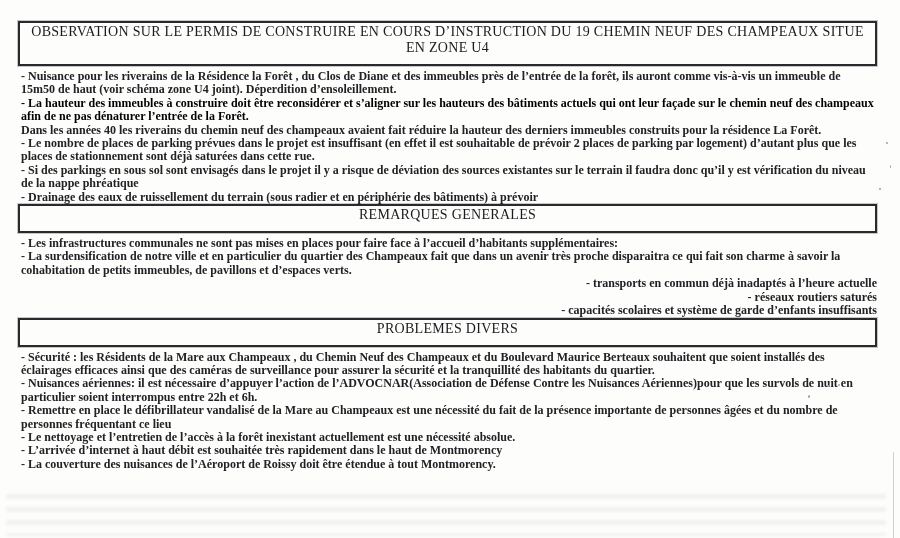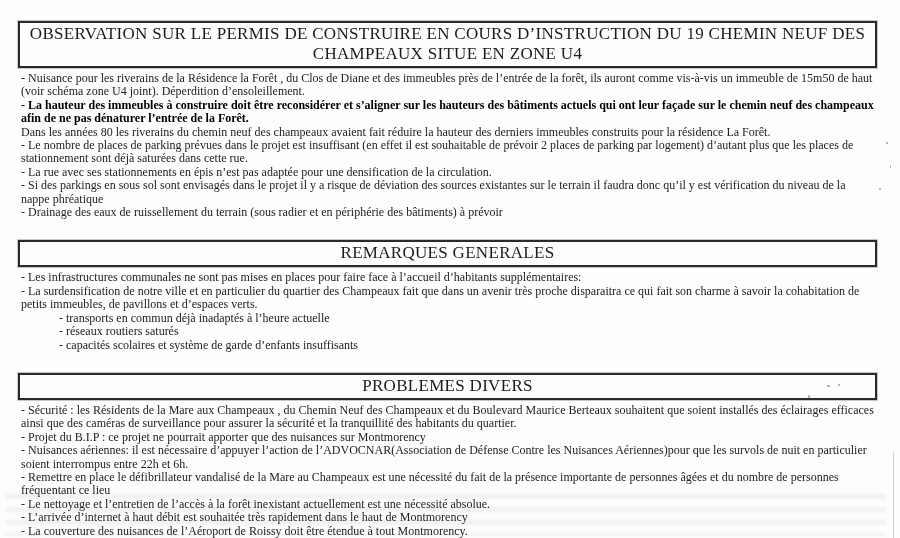--- a/index.html
+++ b/index.html
@@ -11,39 +11,39 @@
     overflow: hidden;
     font-family: "Liberation Serif", "DejaVu Serif", serif;
     color: #222226;
   }
   #sections {
     position: absolute;
     top: 21px;
     left: 18px;
     right: 23px;
   }
-  .section + .section { margin-top: 21px; }
+  .section + .section { }
   .header-box {
     border: 2px solid #2a2a2e;
     box-shadow: 0 0 0 1px rgba(40,40,46,0.25);
     text-align: center;
-    padding: 1px 0 2px 0;
-    font-size: 17px;
+    padding: 1px 0 8px 0;
+    font-size: 14px;
     letter-spacing: 0.3px;
     color: #1b1b1f;
   }
   .header-title { display: inline-block; }
   .section-body {
     padding: 4px 0 0 3px;
     font-size: 12px;
     line-height: 13.4px;
   }
-  p.line { margin: 0; }
+  p.line { margin: 0; font-weight: bold; }
   p.line.bold { font-weight: bold; color: #000000; }
-  p.line.indent { padding-left: 38px; }
+  p.line.indent { padding-left: 38px; text-align: right; }
   
   .paper-edge {
     position: absolute;
     right: 6px;
     top: 452px;
     bottom: 0;
     width: 1px;
     background: #cfd0d6;
   }
   .bleed-through {
@@ -70,42 +70,40 @@
 </head>
 <body>
 
 <div class="page">
   <div id="sections">
       <section class="section">
         <div class="header-box"><span class="header-title">OBSERVATION SUR LE PERMIS DE CONSTRUIRE EN COURS D’INSTRUCTION DU 19 CHEMIN NEUF DES CHAMPEAUX SITUE EN ZONE U4</span></div>
         <div class="section-body">
           <p class="line normal">- Nuisance pour les riverains de la Résidence la Forêt , du Clos de Diane et des immeubles près de l’entrée de la forêt, ils auront comme vis-à-vis un immeuble de 15m50 de haut (voir schéma zone U4 joint). Déperdition d’ensoleillement.</p>
           <p class="line bold">- La hauteur des immeubles à construire doit être reconsidérer et s’aligner sur les hauteurs des bâtiments actuels qui ont leur façade sur le chemin neuf des champeaux afin de ne pas dénaturer l’entrée de la Forêt.</p>
-          <p class="line normal">Dans les années 80 les riverains du chemin neuf des champeaux avaient fait réduire la hauteur des derniers immeubles construits pour la résidence La Forêt.</p>
+          <p class="line normal">Dans les années 40 les riverains du chemin neuf des champeaux avaient fait réduire la hauteur des derniers immeubles construits pour la résidence La Forêt.</p>
           <p class="line normal">- Le nombre de places de parking prévues dans le projet est insuffisant (en effet il est souhaitable de prévoir 2 places de parking par logement) d’autant plus que les places de stationnement sont déjà saturées dans cette rue.</p>
-          <p class="line normal">- La rue avec ses stationnements en épis n’est pas adaptée pour une densification de la circulation.</p>
           <p class="line normal">- Si des parkings en sous sol sont envisagés dans le projet il y a risque  de déviation des sources existantes sur le terrain il faudra donc qu’il y est vérification du niveau de la nappe phréatique</p>
           <p class="line normal">- Drainage des eaux de ruissellement du terrain (sous radier et en périphérie des bâtiments) à prévoir</p>
         </div>
       </section>
       <section class="section">
         <div class="header-box"><span class="header-title">REMARQUES GENERALES</span></div>
         <div class="section-body">
           <p class="line normal">- Les infrastructures communales ne sont pas mises en places pour faire face à l’accueil d’habitants supplémentaires:</p>
           <p class="line normal">- La surdensification de notre ville et en particulier du quartier des Champeaux fait que dans un avenir très proche disparaitra ce qui fait son charme à savoir la cohabitation de petits immeubles, de pavillons et d’espaces verts.</p>
           <p class="line indent">- transports en commun déjà inadaptés à l’heure actuelle</p>
           <p class="line indent">- réseaux routiers saturés</p>
           <p class="line indent">- capacités scolaires et système de garde d’enfants insuffisants</p>
         </div>
       </section>
       <section class="section">
         <div class="header-box"><span class="header-title">PROBLEMES DIVERS</span></div>
         <div class="section-body">
           <p class="line normal">- Sécurité : les Résidents de la Mare aux Champeaux , du Chemin Neuf des Champeaux et du Boulevard Maurice Berteaux souhaitent que soient installés des éclairages efficaces ainsi que des caméras de surveillance pour assurer la sécurité et la tranquillité des habitants du quartier.</p>
-          <p class="line normal">- Projet du B.I.P : ce projet ne pourrait apporter que des nuisances sur Montmorency</p>
           <p class="line normal">- Nuisances aériennes: il est nécessaire d’appuyer l’action de l’ADVOCNAR(Association de Défense Contre les Nuisances Aériennes)pour que les survols de nuit en particulier soient interrompus entre 22h et 6h.</p>
           <p class="line normal">- Remettre en place le défibrillateur vandalisé de la Mare au Champeaux est une nécessité du fait de la présence importante de personnes âgées et du nombre de personnes fréquentant ce lieu</p>
           <p class="line normal">- Le nettoyage et l’entretien de l’accès à la forêt inexistant actuellement est une nécessité absolue.</p>
           <p class="line normal">- L’arrivée d’internet à haut débit est souhaitée très rapidement dans le haut de Montmorency</p>
           <p class="line normal">- La couverture des nuisances de l’Aéroport de Roissy doit être étendue à tout Montmorency.</p>
         </div>
       </section>
     </div>
   <div class="bleed-through"></div>
   <div class="paper-edge"></div>

